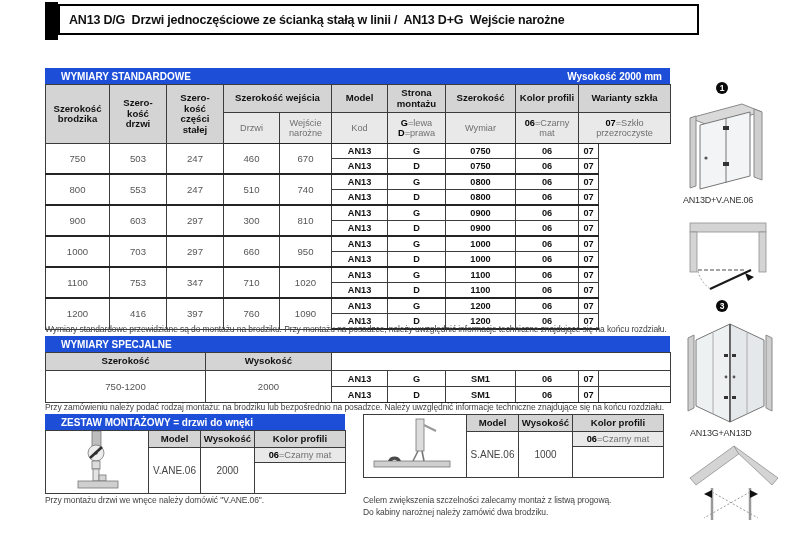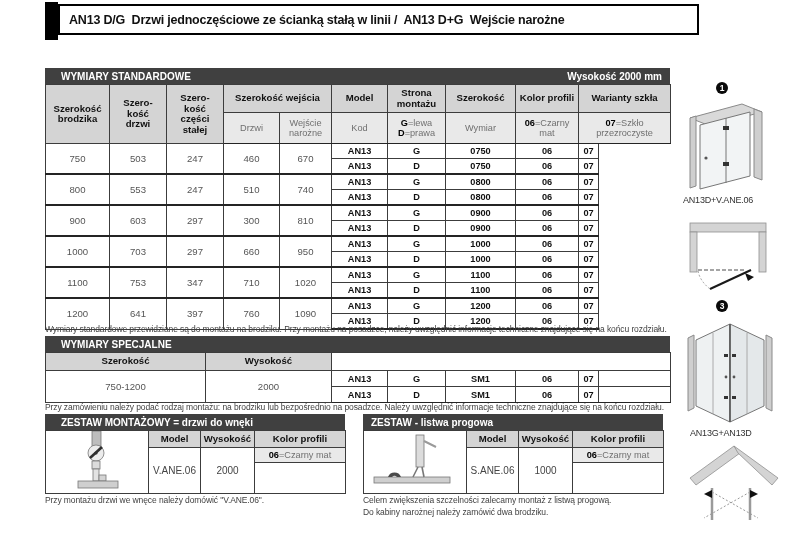--- a/index.html
+++ b/index.html
@@ -9,21 +9,21 @@
   
   .chapter-marker{position:absolute;left:45px;top:2px;width:13px;height:38px;background:#000;}
   .title-box{position:absolute;left:58px;top:4px;width:628px;height:27px;border:2.5px solid #000;
              display:flex;align-items:center;padding-left:9px;font-weight:bold;font-size:12.5px;
              letter-spacing:-0.2px;white-space:pre;overflow:hidden;}
   .desc{position:absolute;left:58px;top:39px;width:640px;line-height:11.5px;}
   .desc-line{font-size:8.5px;color:#3a3a3a;letter-spacing:-0.1px;white-space:nowrap;}
   .desc-bold{font-size:8.8px;color:#000;font-weight:bold;letter-spacing:-0.1px;white-space:nowrap;}
 
   
-  .black-bar{height:16px;background:#404040;color:#fff;font-weight:bold;font-size:10px;
+  .black-bar{height:16px;background:#1d4ed8;color:#fff;font-weight:bold;font-size:10px;
              display:flex;align-items:center;justify-content:space-between;}
   .black-bar .lpad{padding-left:16px;white-space:nowrap;}
   .black-bar .rpad{padding-right:8px;white-space:nowrap;}
   table{border-collapse:collapse;table-layout:fixed;}
   th,td{padding:0;text-align:center;vertical-align:middle;overflow:hidden;}
   th.group{background:#d4d4d4;border:1px solid #3c3c3c;font-size:9.6px;font-weight:bold;line-height:10.5px;}
   th.sub{background:#e9e9e9;border:1px solid #3c3c3c;font-size:9.2px;font-weight:normal;color:#707070;line-height:10px;}
   th.sub b{color:#000;}
   td.dim{border:1px solid #3c3c3c;font-size:9.6px;color:#555;}
   td.code{border:1px solid #3c3c3c;font-size:9.2px;font-weight:bold;height:14px;}
@@ -222,21 +222,21 @@
           <tr>
             <td class="code">AN13</td>
             <td class="code">D</td>
             <td class="code">1100</td>
             <td class="code">06</td>
             <td class="code">07</td>
             <td class="pad"></td>
           </tr>
           <tr>
             <td class="dim gsep" rowspan="2">1200</td>
-            <td class="dim gsep" rowspan="2">641</td>
+            <td class="dim gsep" rowspan="2">416</td>
             <td class="dim gsep" rowspan="2">397</td>
             <td class="dim gsep" rowspan="2">760</td>
             <td class="dim gsep" rowspan="2">1090</td>
             <td class="code gsep">AN13</td>
             <td class="code gsep">G</td>
             <td class="code gsep">1200</td>
             <td class="code gsep">06</td>
             <td class="code gsep">07</td>
             <td class="pad"></td>
           </tr>
@@ -335,23 +335,20 @@
       </tr>
       <tr>
             <td class="kempty"></td>
           </tr>
     </tbody>
       </table>
   </div>
   <div class="footnote" style="left:45px;top:495px;width:305px;">Przy montażu drzwi we wnęce należy domówić "V.ANE.06".</div>
 
   <div class="kit" style="left:363px;top:414px;">
-    <div class="black-bar">
-      <span class="lpad" style="padding-left:8px;">ZESTAW - listwa progowa</span>
-    </div>
     <table>
       <colgroup>
           <col style="width:103px">
           <col style="width:52px">
           <col style="width:54px">
           <col style="width:91px">
         </colgroup>
       <tbody>
           <tr>
         <td class="kimg" rowspan="3">

